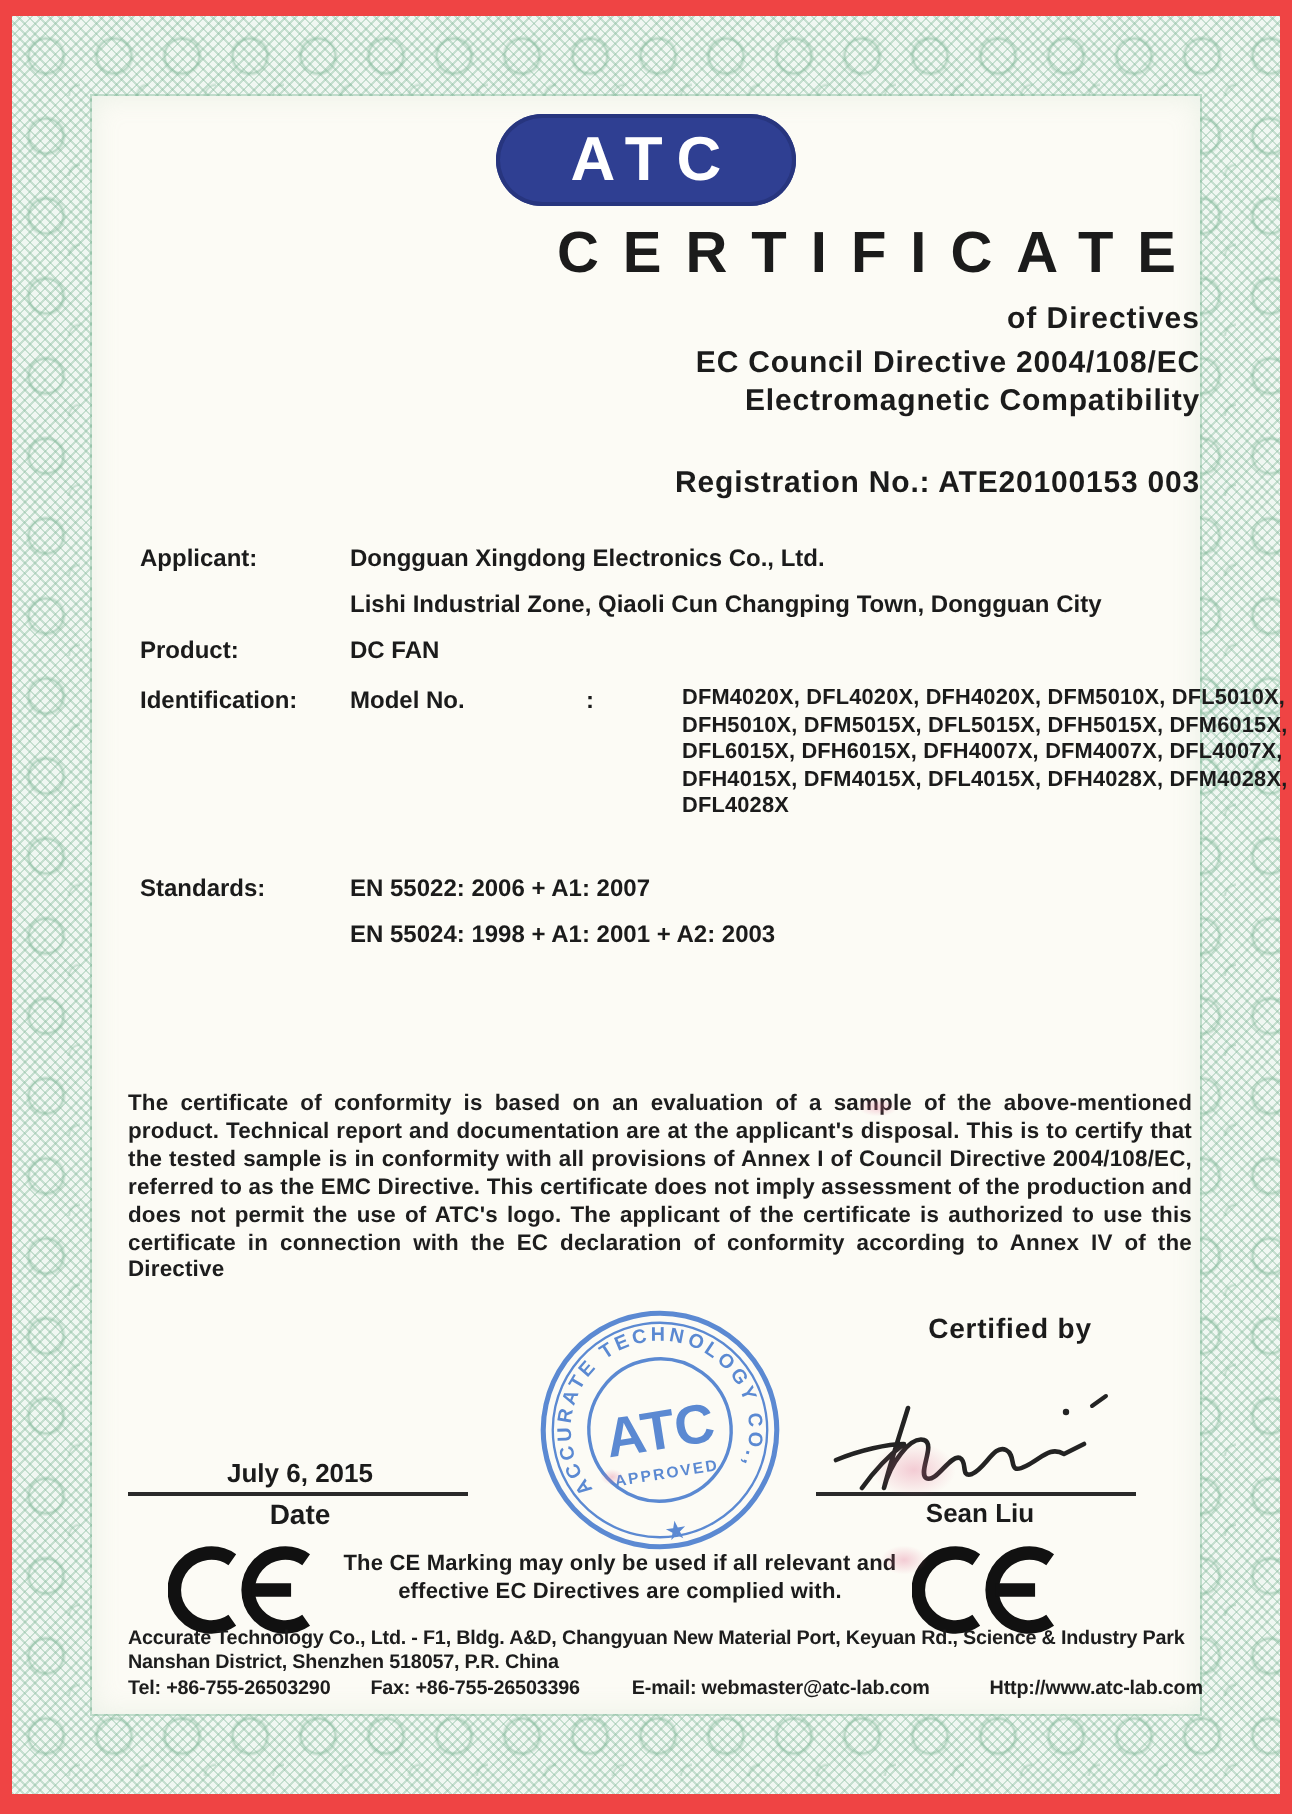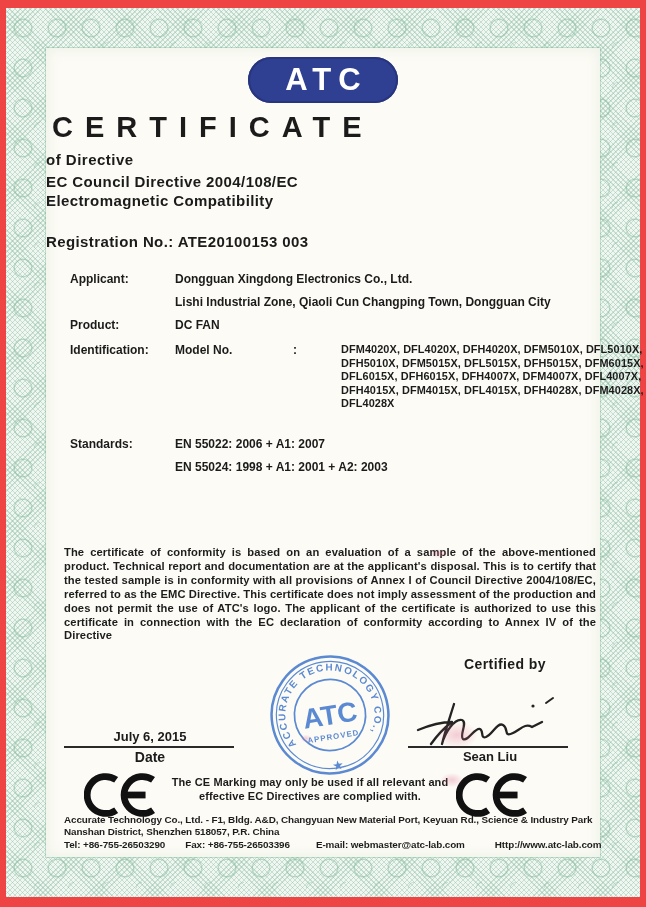--- a/index.html
+++ b/index.html
@@ -22,21 +22,21 @@
       repeating-linear-gradient(-45deg, rgba(134,186,156,.4) 0 1px, rgba(0,0,0,0) 1px 3.6px);
     background-size:34px 40px,34px 40px,auto,auto;
   }
   .paper{
     position:absolute;left:46px;top:48px;right:46px;bottom:50px;
     background:#fcfbf5;
     box-shadow:0 0 0 1px rgba(134,186,156,.45), inset 0 0 14px rgba(150,195,168,.18);
   }
 
   .abs{position:absolute;}
-  .ctr{left:46px;right:46px;text-align:left;}
+  .ctr{left:46px;right:46px;text-align:right;}
   .ink{color:#1b1b1b;font-weight:bold;}
 
   
   .logo{
     top:57px;left:50%;transform:translateX(-50%);
     width:150px;height:46px;border-radius:23px;
     background:#2f3f92;
     display:flex;align-items:center;justify-content:center;
     box-shadow:inset 0 0 0 2px #27357e;
   }
@@ -107,21 +107,21 @@
 <div class="page">
 
   <div class="lace"></div>
   <div class="paper"></div>
 
   <div class="abs logo">
     <span>ATC</span>
   </div>
 
   <div class="abs ctr ink title-main">CERTIFICATE</div>
-  <div class="abs ctr ink title-sub1">of Directive</div>
+  <div class="abs ctr ink title-sub1">of Directives</div>
   <div class="abs ctr ink title-sub2">EC Council Directive 2004/108/EC</div>
   <div class="abs ctr ink title-sub3">Electromagnetic Compatibility</div>
 
   <div class="abs ctr ink reg-line">Registration No.: ATE20100153 003</div>
 
   <div class="abs ink flabel row-applicant">Applicant:</div>
   <div class="abs ink fvalue row-address">Lishi Industrial Zone, Qiaoli Cun Changping Town, Dongguan City</div>
   <div class="abs ink fvalue row-applicant">Dongguan Xingdong Electronics Co., Ltd.</div>
 
   <div class="abs ink flabel row-product">Product:</div>

